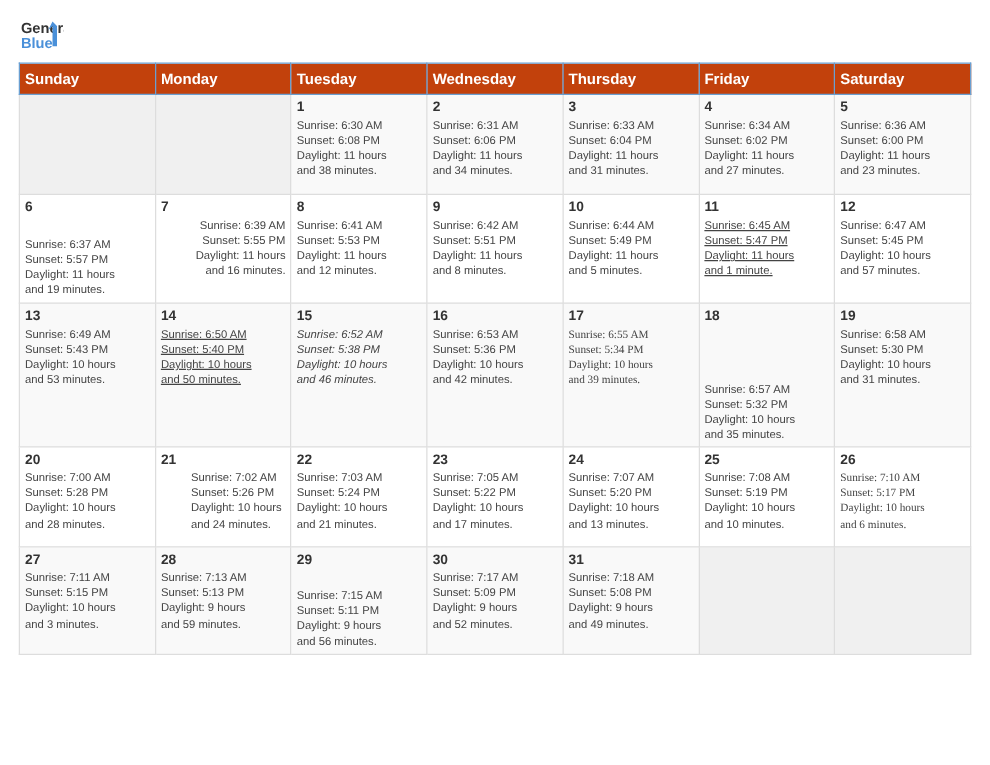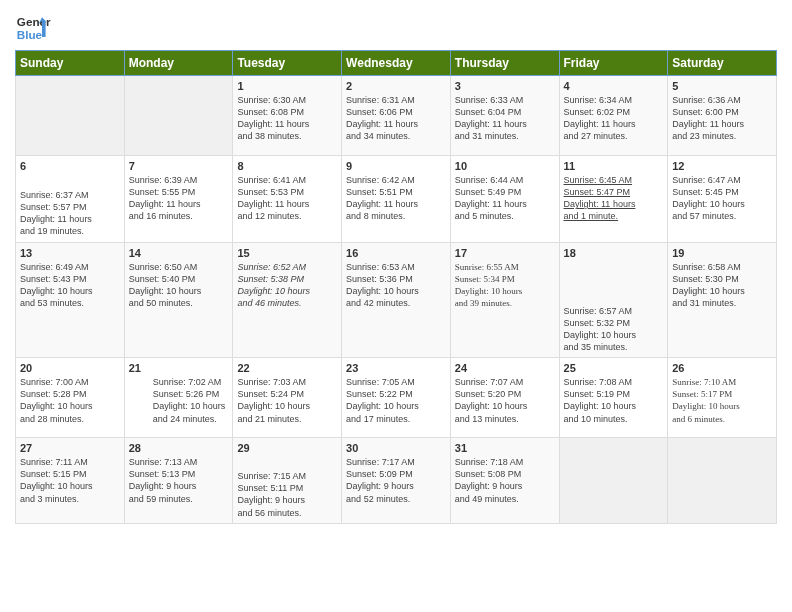--- a/index.html
+++ b/index.html
@@ -41,21 +41,21 @@
     .location {
       font-size: 15px;
       color: #555;
     }
     table {
       width: 100%;
       border-collapse: collapse;
       table-layout: fixed;
     }
     thead tr {
-      background-color: #4d7c0f;
+      background-color: #c2410c;
     }
     thead th {
       color: #fff;
       font-size: 12px;
       font-weight: bold;
       padding: 5px 4px;
       text-align: left;
       border: 1px solid #6a9fd1;
     }
     tbody tr {
@@ -163,21 +163,21 @@
         <tr>
           <td>
             <span class="day-num">6</span>
             <div class="cell-info" style="white-space: pre-line; margin-top: 17px;">Sunrise: 6:37 AM
 Sunset: 5:57 PM
 Daylight: 11 hours
 and 19 minutes.</div>
           </td>
           <td>
             <span class="day-num">7</span>
-            <div class="cell-info" style="white-space: pre-line;">Sunrise: 6:39 AM
+            <div class="cell-info" style="white-space: pre-line; text-align: right;">Sunrise: 6:39 AM
 Sunset: 5:55 PM
 Daylight: 11 hours
 and 16 minutes.</div>
           </td>
           <td>
             <span class="day-num">8</span>
             <div class="cell-info" style="white-space: pre-line;">Sunrise: 6:41 AM
 Sunset: 5:53 PM
 Daylight: 11 hours
 and 12 minutes.</div>
@@ -214,21 +214,21 @@
         <tr>
           <td>
             <span class="day-num">13</span>
             <div class="cell-info" style="white-space: pre-line;">Sunrise: 6:49 AM
 Sunset: 5:43 PM
 Daylight: 10 hours
 and 53 minutes.</div>
           </td>
           <td>
             <span class="day-num">14</span>
-            <div class="cell-info" style="white-space: pre-line;">Sunrise: 6:50 AM
+            <div class="cell-info" style="white-space: pre-line; text-decoration: underline;">Sunrise: 6:50 AM
 Sunset: 5:40 PM
 Daylight: 10 hours
 and 50 minutes.</div>
           </td>
           <td>
             <span class="day-num">15</span>
             <div class="cell-info" style="white-space: pre-line; font-style: italic;">Sunrise: 6:52 AM
 Sunset: 5:38 PM
 Daylight: 10 hours
 and 46 minutes.</div>

